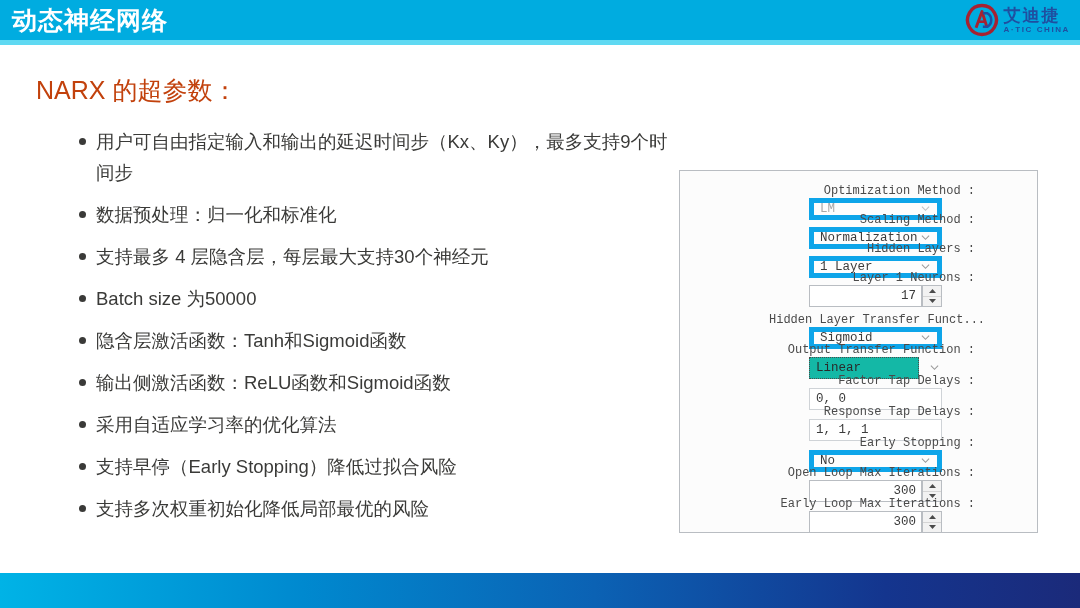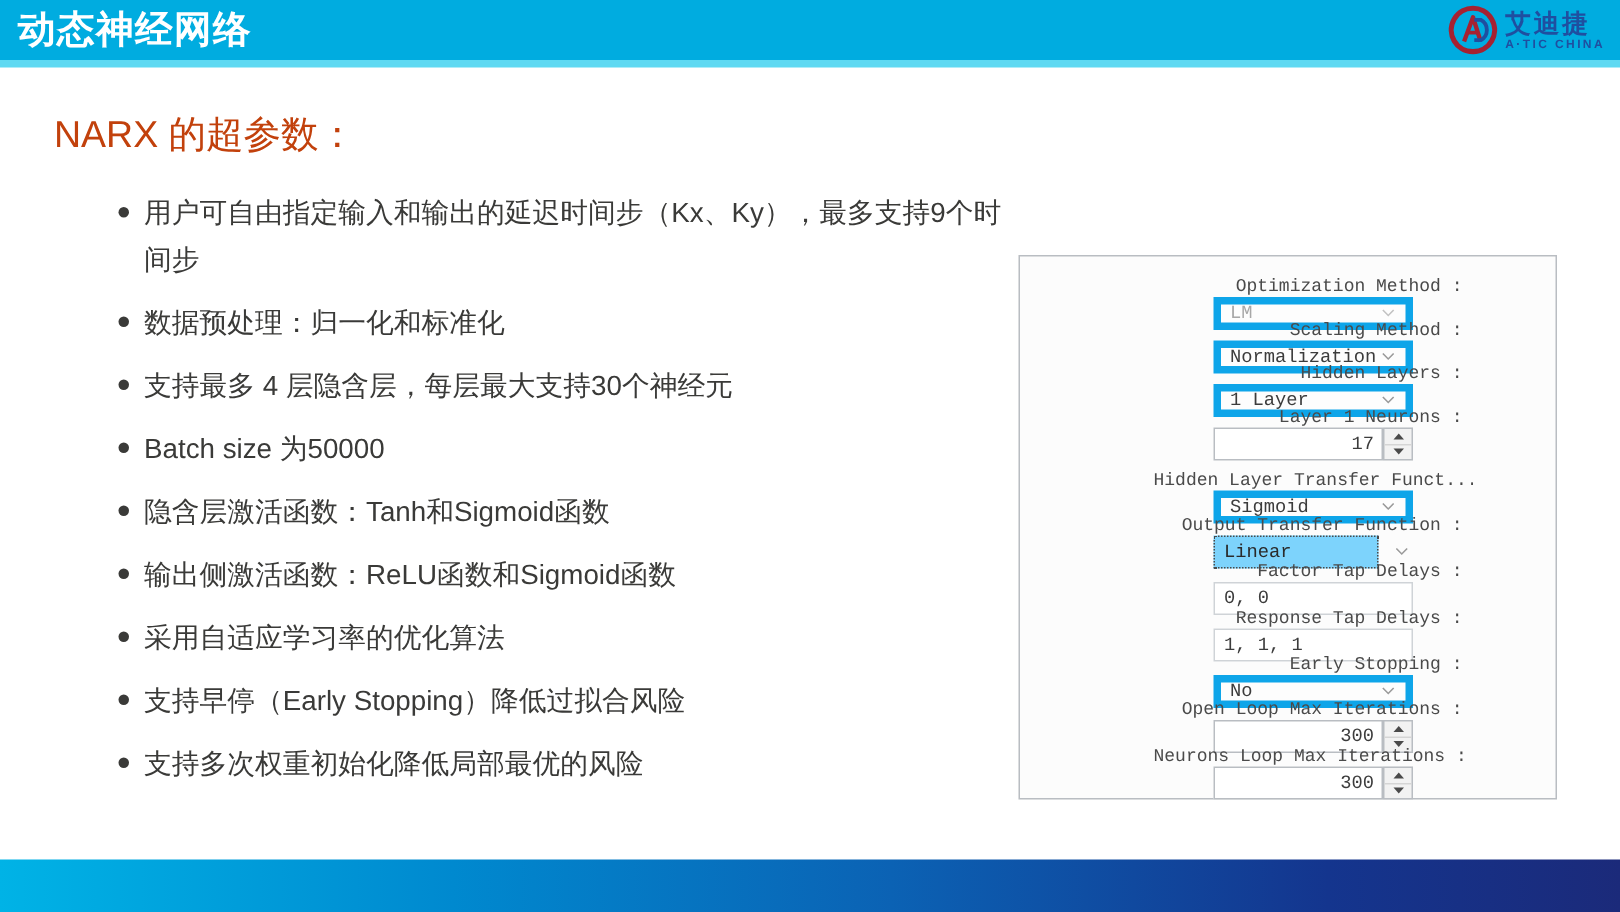--- a/index.html
+++ b/index.html
@@ -189,21 +189,21 @@
     padding: 0;
   }
   .combo-focus .focus-box {
     position: absolute;
     left: 0;
     top: 0;
     width: 110px;
     height: 22px;
     box-sizing: border-box;
     border: 1px dotted #4a4a4a;
-    background: #7dd3fc;
+    background: #14b8a6;
     display: flex;
     align-items: center;
     padding-left: 6px;
     color: #2a2a2a;
   }
   .combo-focus .combo-caret { right: 3px; }
 
   
   .textinput {
     border: 1px solid #cfd3d7;
@@ -414,21 +414,21 @@
         <div class="spin-down">
           <svg width="9" height="6" viewBox="0 0 9 6">
               <path d="M4.5 5 L1 1 L8 1 Z" fill="#4a4a4a"></path>
             </svg>
         </div>
       </div>
     </div>
   </div>
 
   <div class="form-row" style="top:326px">
-    <div class="form-label">Neurons Loop Max Iterations :</div>
+    <div class="form-label">Early Loop Max Iterations :</div>
     <div class="field spinner">
       <div class="spin-value">300</div>
       <div class="spin-btns">
         <div class="spin-up">
           <svg width="9" height="6" viewBox="0 0 9 6">
               <path d="M4.5 1 L8 5 L1 5 Z" fill="#4a4a4a"></path>
             </svg>
         </div>
         <div class="spin-down">
           <svg width="9" height="6" viewBox="0 0 9 6">

